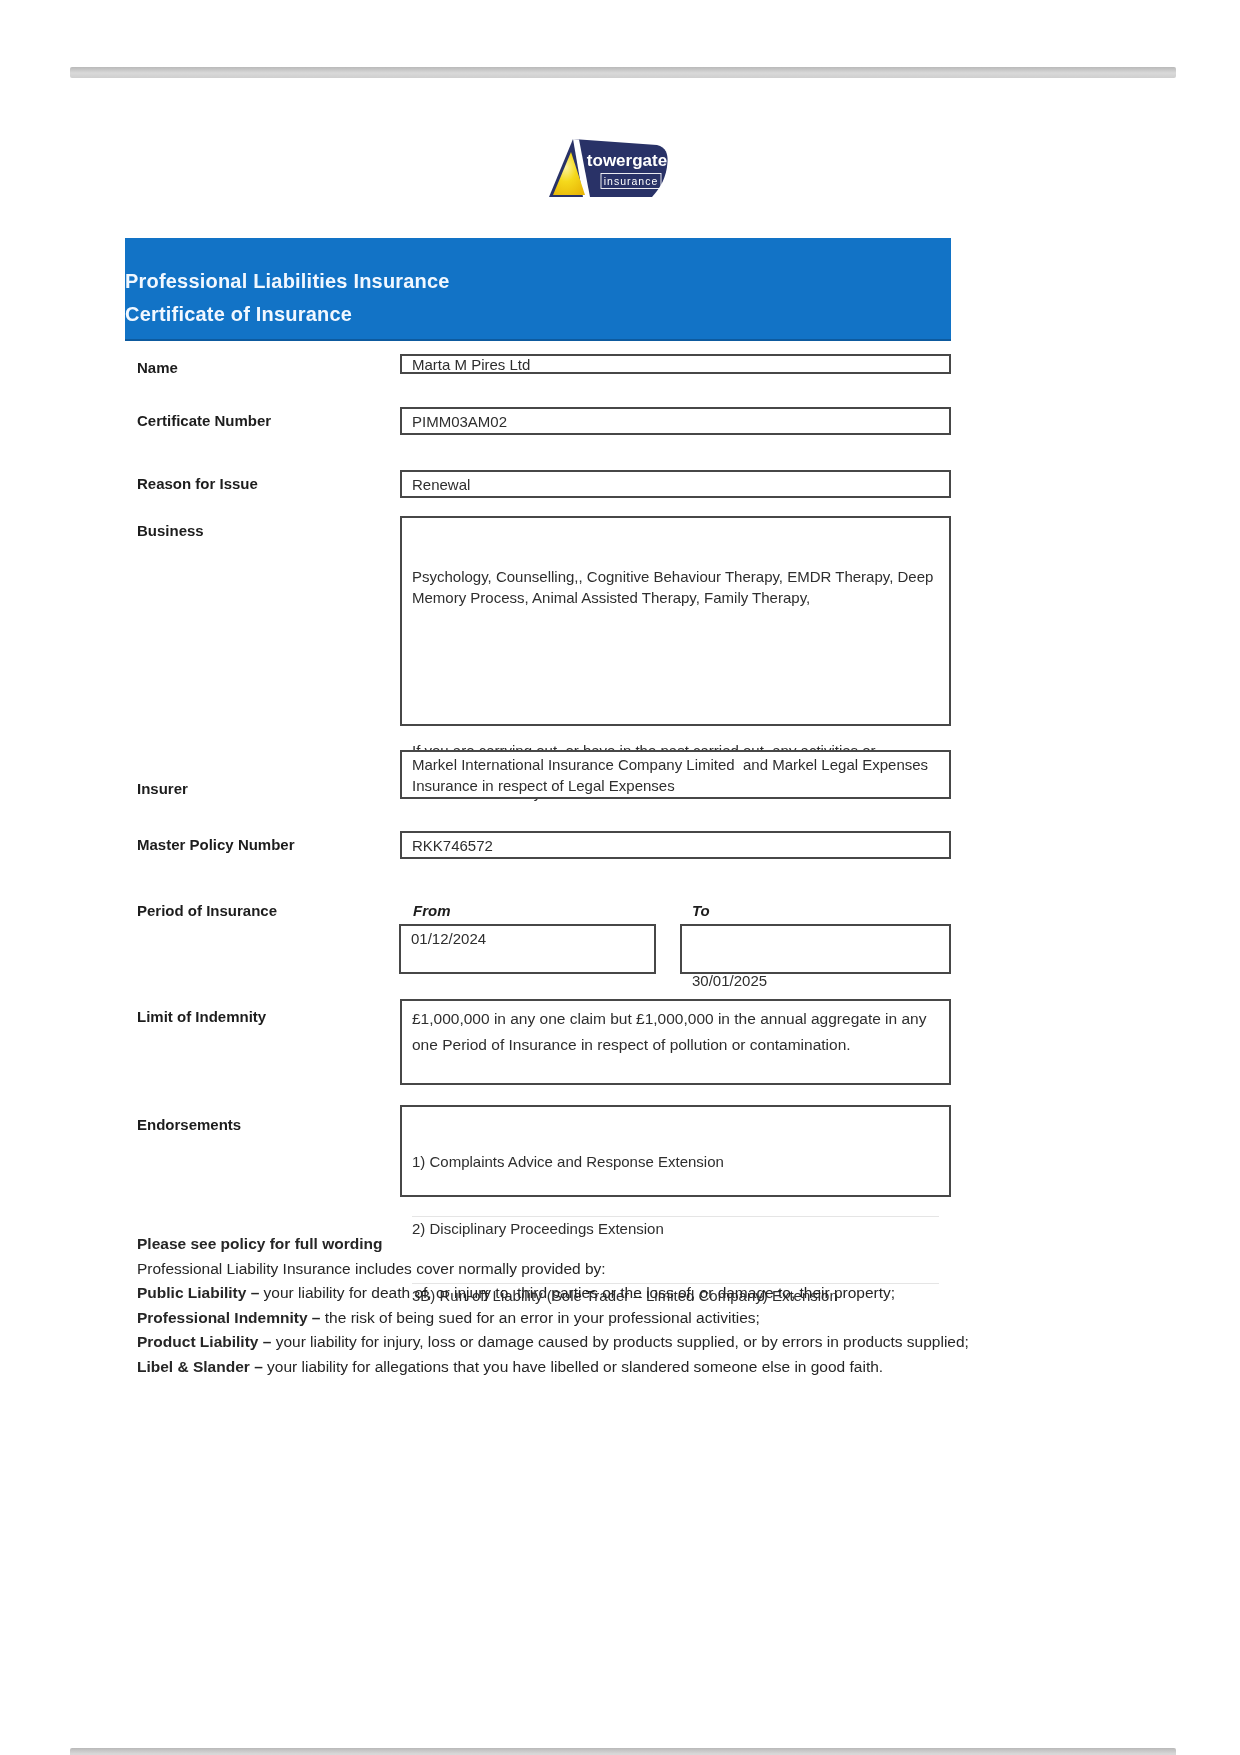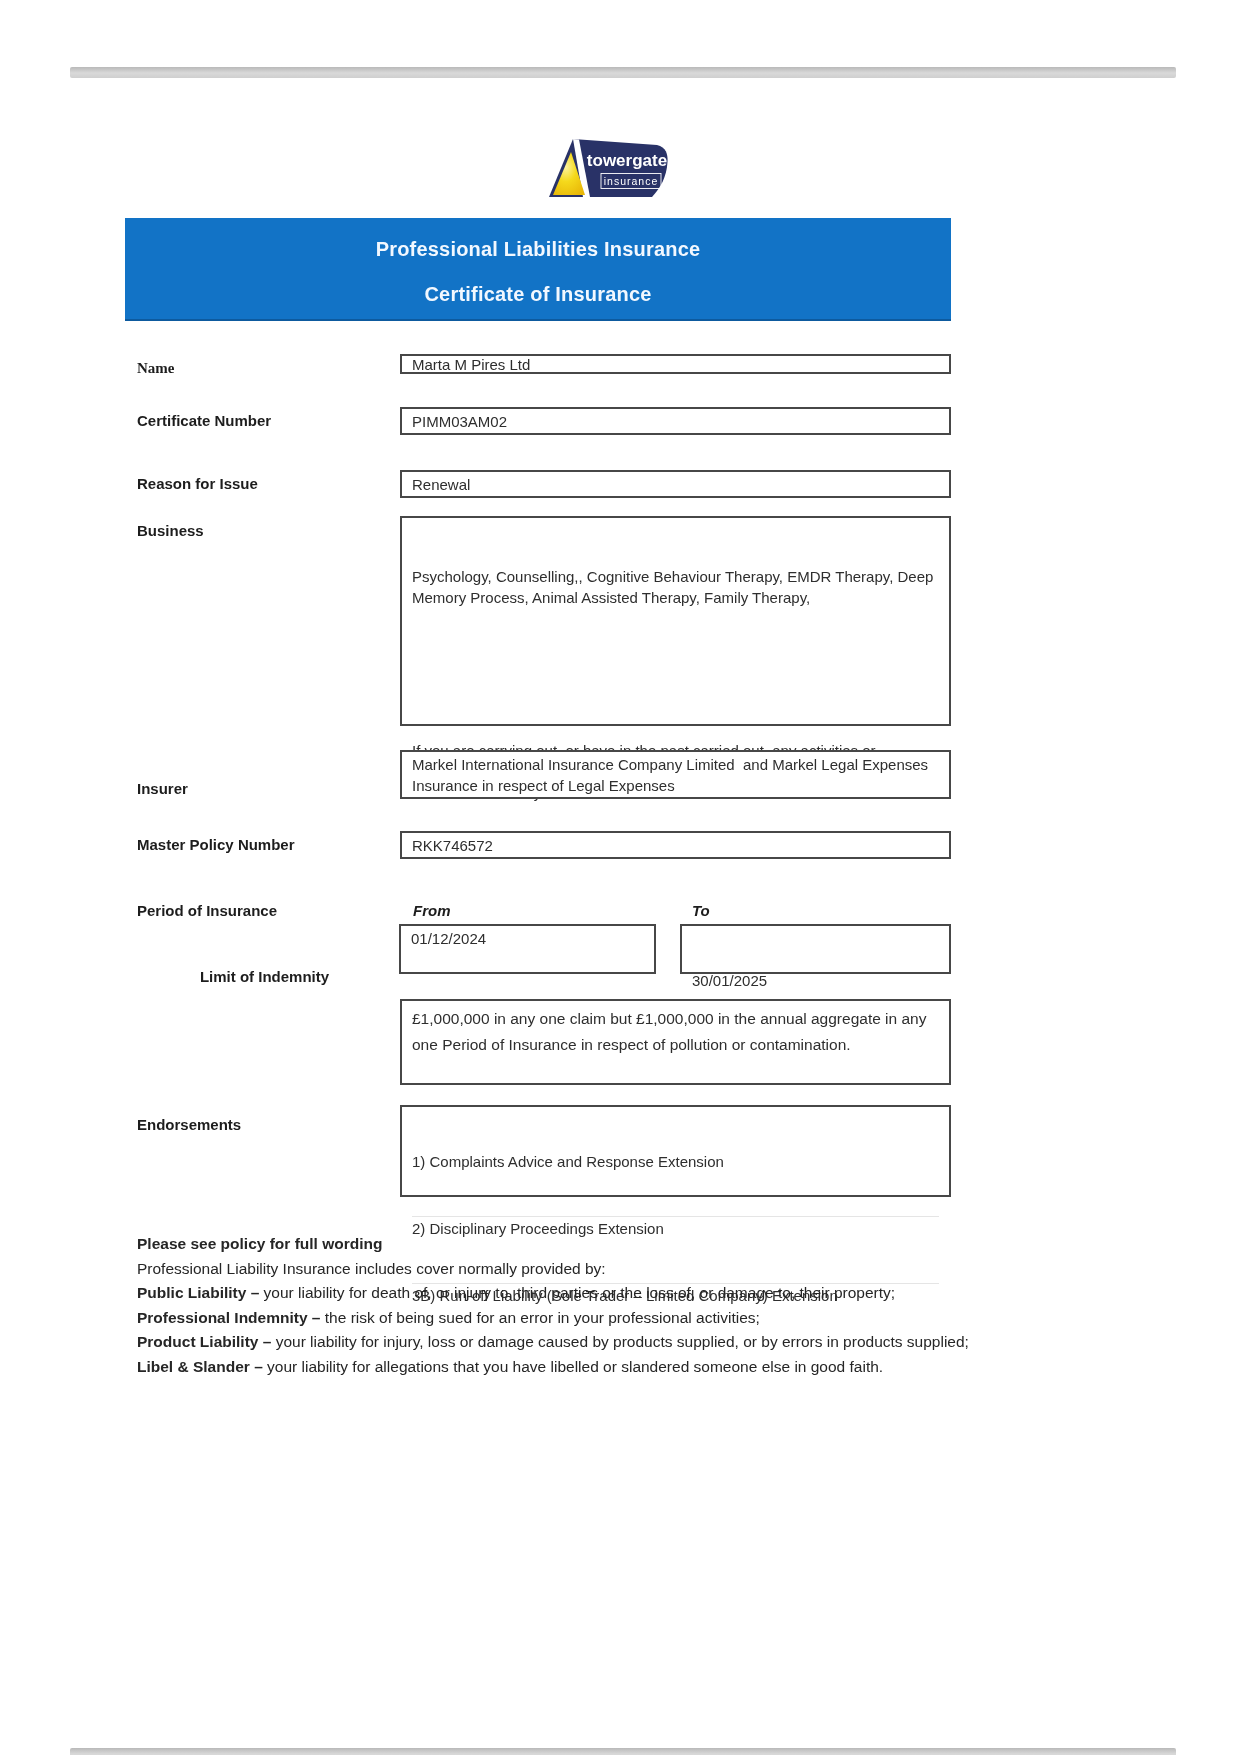--- a/index.html
+++ b/index.html
@@ -17,26 +17,25 @@
     position: absolute; left: 70px; width: 1106px; height: 11px;
     background: linear-gradient(#b9b9b9, #d9d9d9 55%, #cfcfcf);
     border-radius: 2px;
   }
   .edge-bar.top { top: 31px; }
   .edge-bar.bottom { top: 1712px; }
 
   .logo { position: absolute; left: 540px; top: 101px; width: 132px; height: 62px; }
 
   .banner {
-    position: absolute; left: 125px; top: 182px; width: 826px; height: 103px;
+    position: absolute; left: 125px; top: 202px; width: 826px; height: 103px;
     background: #1273C6;
     border-bottom: 2px solid #0d5a9e;
-    display: flex; flex-direction: column; justify-content: flex-end; align-items: center;
+    display: flex; flex-direction: column; justify-content: flex-end; align-items: flex-start;
     padding-bottom: 8px;
-    gap: 12px;
   }
   .banner .title-line {
     color: #f2f8ff; font-weight: bold; font-size: 20px; line-height: 33px;
     letter-spacing: 0.2px; text-align: center;
   }
 
   .field-label {
     position: absolute; left: 137px; width: 255px;
     font-weight: bold; font-size: 15px; color: #1d1d1d;
   }
@@ -84,21 +83,21 @@
     <text x="87" y="29" fill="#ffffff" font-family="Liberation Sans, sans-serif" font-size="17" font-weight="bold" text-anchor="middle">towergate</text>
     <rect x="61" y="36.5" width="60" height="15" fill="none" stroke="#ffffff" stroke-width="0.9"></rect>
     <text x="91" y="48" fill="#ffffff" font-family="Liberation Sans, sans-serif" font-size="10.5" letter-spacing="1" text-anchor="middle">insurance</text>
   </svg>
 
   <div class="banner">
     <div class="title-line">Professional Liabilities Insurance</div>
     <div class="title-line">Certificate of Insurance</div>
   </div>
 
-  <div class="field-label" style="top:318px; line-height:28px;font-family:Liberation Serif, serif;">Name</div>
+  <div class="field-label" style="top:318px; line-height:28px;">Name</div>
   <div class="vbox single" style="top:318px; height:20px;"><span>Marta M Pires Ltd</span></div>
 
   <div class="field-label" style="top:371px; line-height:28px;">Certificate Number</div>
   <div class="vbox single" style="top:371px; height:28px;"><span>PIMM03AM02</span></div>
 
   <div class="field-label" style="top:434px; line-height:28px;">Reason for Issue</div>
   <div class="vbox single" style="top:434px; height:28px;"><span>Renewal</span></div>
 
   <div class="field-label" style="top:486px;">Business</div>
   <div class="vbox" style="top:480px; height:210px; padding-top:6px;">
@@ -115,21 +114,21 @@
 
   <div class="field-label" style="top:866px;">Period of Insurance</div>
   <div class="sub-label" style="left:413px; top:866px;">From</div>
   <div class="sub-label" style="left:692px; top:866px;">To</div>
   <div class="vbox" style="left:399px; width:257px; top:888px; height:50px; padding-top:2px;"><span>01/12/2024</span></div>
   <div class="vbox" style="left:680px; width:271px; top:888px; height:50px; padding-top:2px;">
     <div>30/01/2025</div>
     <div>Both dates inclusive</div>
   </div>
 
-  <div class="field-label" style="top:932px;text-align:center;">Limit of Indemnity</div>
+  <div class="field-label" style="top:972px;">Limit of Indemnity</div>
   <div class="vbox" style="top:963px; height:86px; padding-top:5px; font-size:15.5px; line-height:26px;"><span>£1,000,000 in any one claim but £1,000,000 in the annual aggregate in any one Period of Insurance in respect of pollution or contamination.</span></div>
 
   <div class="field-label" style="top:1080px;">Endorsements</div>
   <div class="vbox" style="top:1069px; height:92px; padding-top:1px;">
     <div class="endo-line">1) Complaints Advice and Response Extension</div>
     <div class="endo-line">2) Disciplinary Proceedings Extension</div>
     <div class="endo-line">3B) Run-off Liability (Sole Trader – Limited Company) Extension</div>
   </div>
 
   <div class="footer-block">

